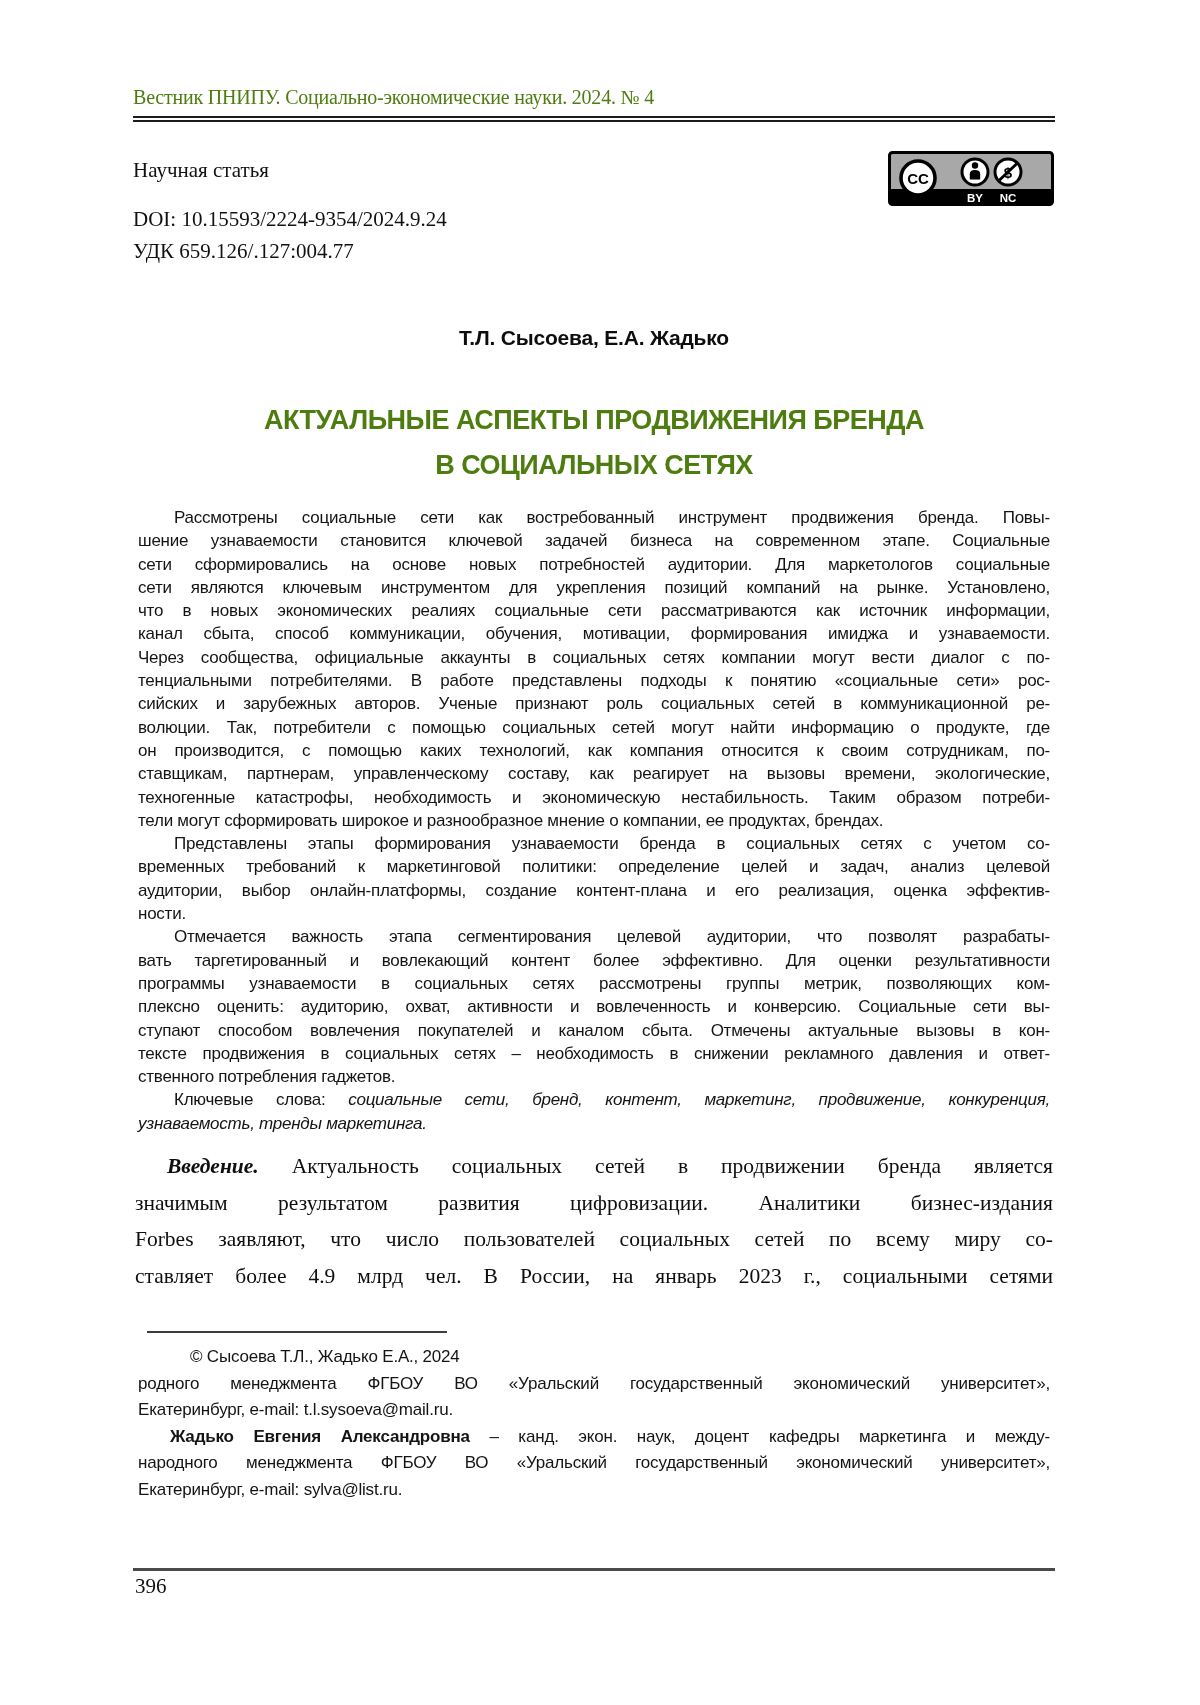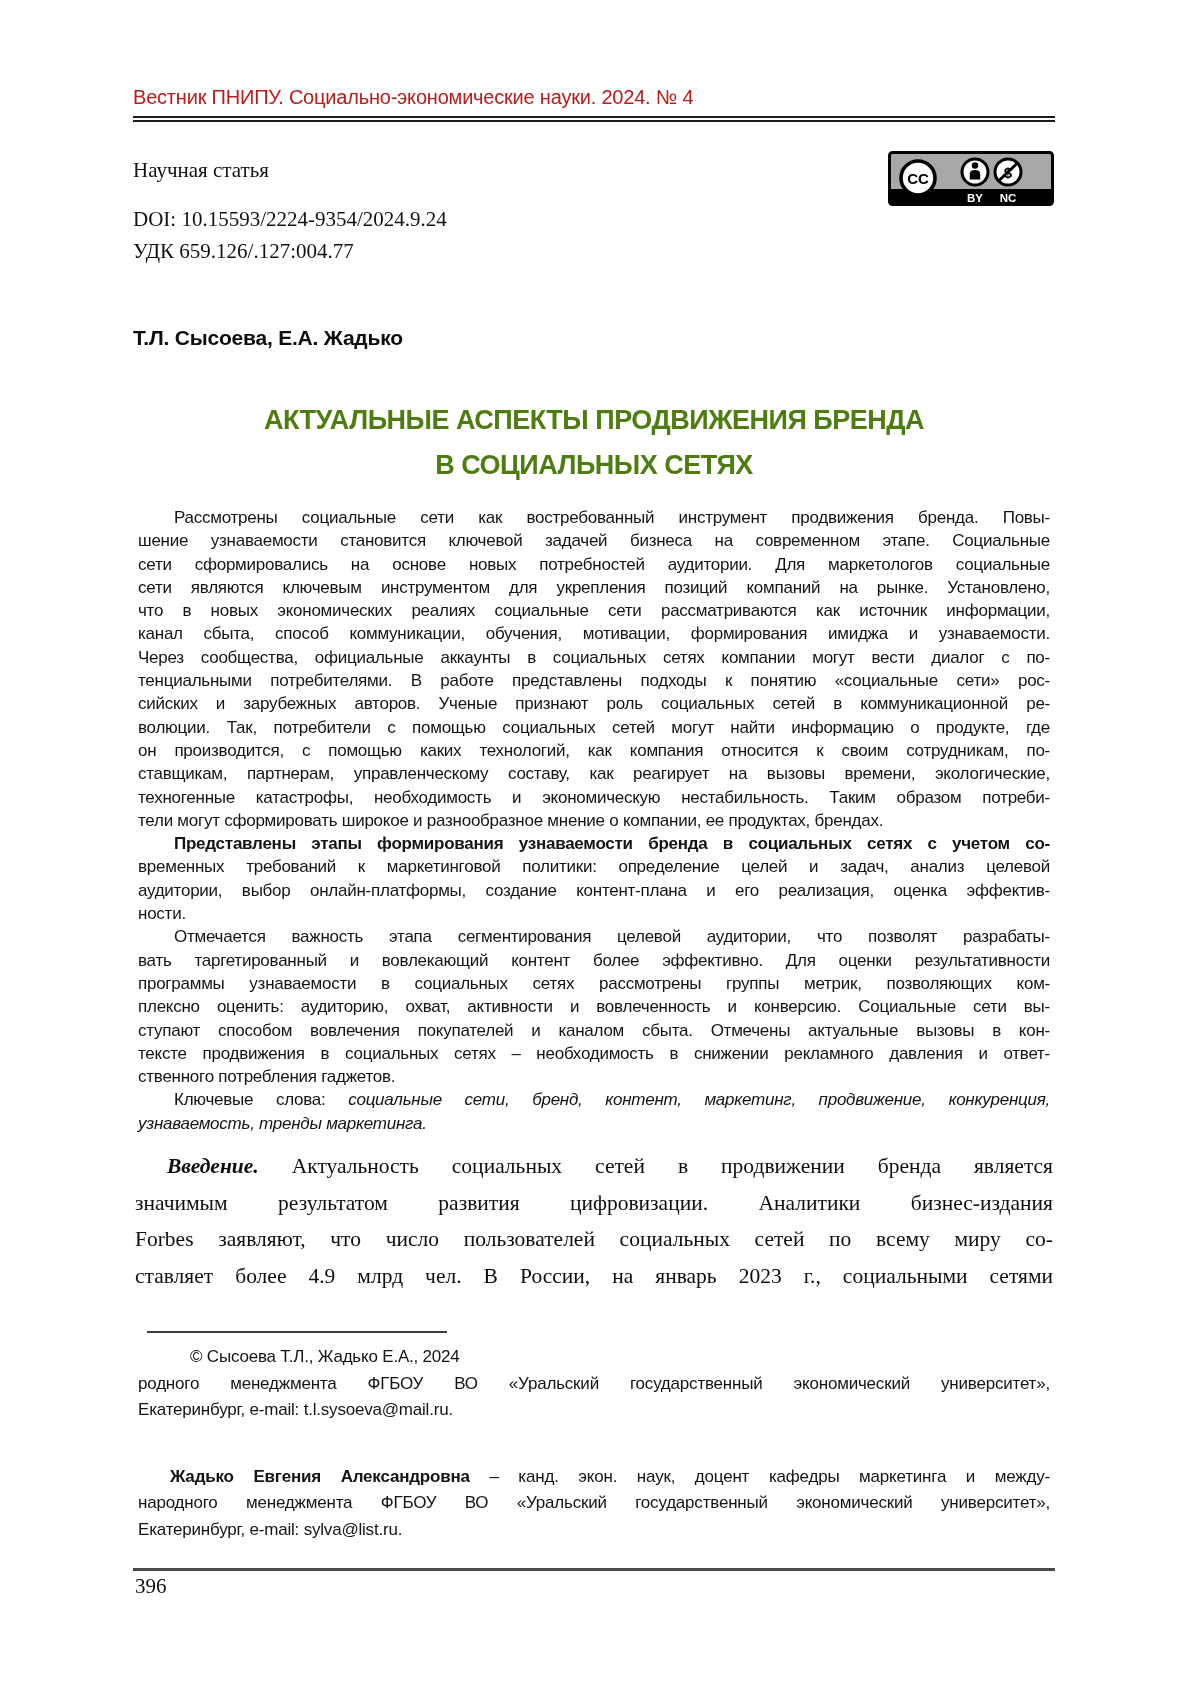--- a/index.html
+++ b/index.html
@@ -9,34 +9,34 @@
     background:#ffffff;
     font-family:"Liberation Serif", serif;
     color:#111;
     overflow:hidden;
   }
   .abs{position:absolute;}
 
   
   .jheader{
     left:133px;top:86px;width:922px;
-    font-family:Liberation Sans, sans-serif;
-    font-size:20px;letter-spacing:-0.2px;color:#b91c1c;
+    font-family:Liberation Serif, serif;
+    font-size:20px;letter-spacing:-0.2px;color:#4d7c0f;
   }
   .jrule{left:133px;top:116px;width:922px;height:0;border-top:6px double #1b1b1b;}
 
   .article-type{left:133px;top:158px;font-size:21px;}
   .doi{left:133px;top:207px;font-size:21px;}
   .udc{left:133px;top:239px;font-size:21px;}
 
   
   .badge{left:888px;top:151px;width:166px;height:55px;}
 
   .authors{
-    left:133px;top:326px;width:922px;text-align:left;
+    left:133px;top:326px;width:922px;text-align:center;
     font-family:"Liberation Sans", sans-serif;font-weight:bold;
     font-size:21px;letter-spacing:-0.2px;color:#0d0d0d;
   }
   .title{
     left:133px;top:398px;width:922px;text-align:center;
     font-family:"Liberation Sans", sans-serif;font-weight:bold;
     font-size:27px;line-height:45px;letter-spacing:-0.5px;color:#4d7c0f;
   }
 
   
@@ -119,21 +119,21 @@
       <div class="tl"><span>что в новых экономических реалиях социальные сети рассматриваются как источник информации,</span></div>
       <div class="tl"><span>канал сбыта, способ коммуникации, обучения, мотивации, формирования имиджа и узнаваемости.</span></div>
       <div class="tl"><span>Через сообщества, официальные аккаунты в социальных сетях компании могут вести диалог с по-</span></div>
       <div class="tl"><span>тенциальными потребителями. В работе представлены подходы к понятию «социальные сети» рос-</span></div>
       <div class="tl"><span>сийских и зарубежных авторов. Ученые признают роль социальных сетей в коммуникационной ре-</span></div>
       <div class="tl"><span>волюции. Так, потребители с помощью социальных сетей могут найти информацию о продукте, где</span></div>
       <div class="tl"><span>он производится, с помощью каких технологий, как компания относится к своим сотрудникам, по-</span></div>
       <div class="tl"><span>ставщикам, партнерам, управленческому составу, как реагирует на вызовы времени, экологические,</span></div>
       <div class="tl"><span>техногенные катастрофы, необходимость и экономическую нестабильность. Таким образом потреби-</span></div>
       <div class="tl last"><span>тели могут сформировать широкое и разнообразное мнение о компании, ее продуктах, брендах.</span></div>
-      <div class="tl" style="text-indent: 36px; font-weight: bold;"><span>Представлены этапы формирования узнаваемости бренда в социальных сетях с учетом со-</span></div>
+      <div class="tl" style="text-indent: 36px;"><span>Представлены этапы формирования узнаваемости бренда в социальных сетях с учетом со-</span></div>
       <div class="tl"><span>временных требований к маркетинговой политики: определение целей и задач, анализ целевой</span></div>
       <div class="tl"><span>аудитории, выбор онлайн-платформы, создание контент-плана и его реализация, оценка эффектив-</span></div>
       <div class="tl last"><span>ности.</span></div>
       <div class="tl" style="text-indent: 36px;"><span>Отмечается важность этапа сегментирования целевой аудитории, что позволят разрабаты-</span></div>
       <div class="tl"><span>вать таргетированный и вовлекающий контент более эффективно. Для оценки результативности</span></div>
       <div class="tl"><span>программы узнаваемости в социальных сетях рассмотрены группы метрик, позволяющих ком-</span></div>
       <div class="tl"><span>плексно оценить: аудиторию, охват, активности и вовлеченность и конверсию. Социальные сети вы-</span></div>
       <div class="tl"><span>ступают способом вовлечения покупателей и каналом сбыта. Отмечены актуальные вызовы в кон-</span></div>
       <div class="tl"><span>тексте продвижения в социальных сетях – необходимость в снижении рекламного давления и ответ-</span></div>
       <div class="tl last"><span>ственного потребления гаджетов.</span></div>
@@ -146,21 +146,21 @@
       <div class="tl"><span>значимым результатом развития цифровизации. Аналитики бизнес-издания</span></div>
       <div class="tl"><span>Forbes заявляют, что число пользователей социальных сетей по всему миру со-</span></div>
       <div class="tl"><span>ставляет более 4.9 млрд чел. В России, на январь 2023 г., социальными сетями</span></div>
     </div>
 
   <div class="abs fnrule"></div>
   <div class="abs footnote">
       <div class="tl last" style="text-indent: 52px;"><span>© Сысоева Т.Л., Жадько Е.А., 2024</span></div>
       <div class="tl"><span>родного менеджмента ФГБОУ ВО «Уральский государственный экономический университет»,</span></div>
       <div class="tl last"><span>Екатеринбург, e-mail: t.l.sysoeva@mail.ru.</span></div>
-      <div class="tl" style="text-indent: 32px; margin-top: 40px;"><span class="b">Жадько Евгения Александровна</span><span> – канд. экон. наук, доцент кафедры маркетинга и между-</span></div>
+      <div class="tl" style="text-indent: 32px;"><span class="b">Жадько Евгения Александровна</span><span> – канд. экон. наук, доцент кафедры маркетинга и между-</span></div>
       <div class="tl"><span>народного менеджмента ФГБОУ ВО «Уральский государственный экономический университет»,</span></div>
       <div class="tl last"><span>Екатеринбург, e-mail: sylva@list.ru.</span></div>
     </div>
 
   <div class="abs bottomrule"></div>
   <div class="abs pagenum">396</div>
 
 </div>
 
 </body></html>

